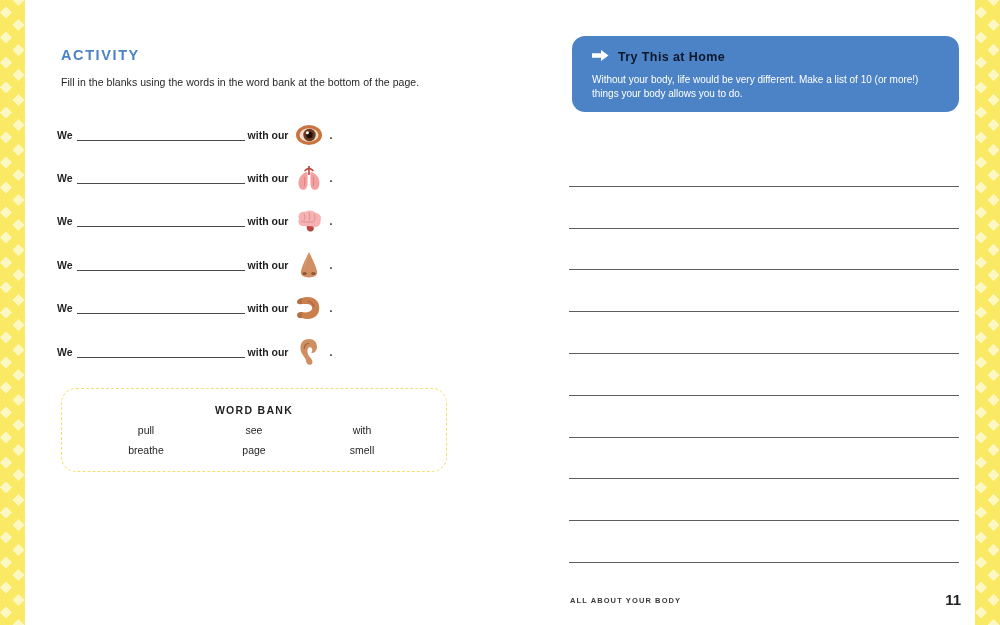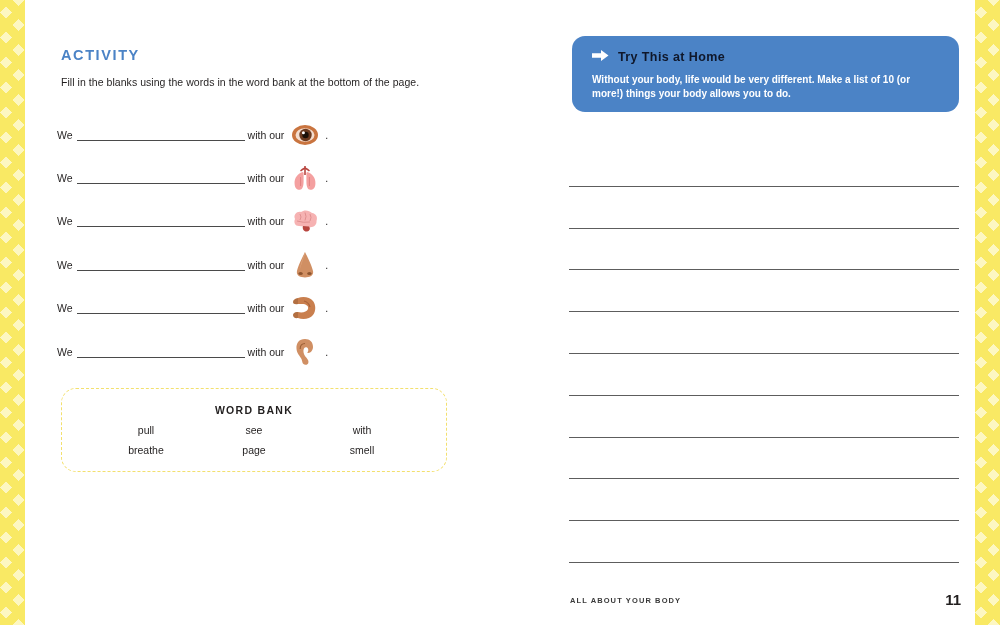--- a/index.html
+++ b/index.html
@@ -67,20 +67,21 @@
     position: absolute;
     left: 0; top: 113px;
     width: 500px;
   }
   .fill-row {
     position: relative;
     height: 43.4px;
     display: flex;
     align-items: center;
     padding-left: 48px;
+    font-weight: bold;
   }
   .fill-we {
     font-size: 10.5px;
     color: #221f1f;
     flex: 0 0 auto;
   }
   .fill-blank {
     flex: 0 0 auto;
     width: 168px;
     margin: 0 3px 0 4px;
@@ -160,21 +161,20 @@
     font-size: 12.5px;
     font-weight: bold;
     color: #0f172a;
     letter-spacing: .4px;
   }
   .callout-body {
     margin-top: 7px;
     font-size: 10px;
     line-height: 1.38;
     color: #ffffff;
-    font-weight: bold;
   }
 
   .write-lines {
     position: absolute;
     left: 60px; top: 145px;
     width: 390px;
   }
   .write-line {
     height: 41.8px;
     border-bottom: 1.1px solid #5d5d5d;

